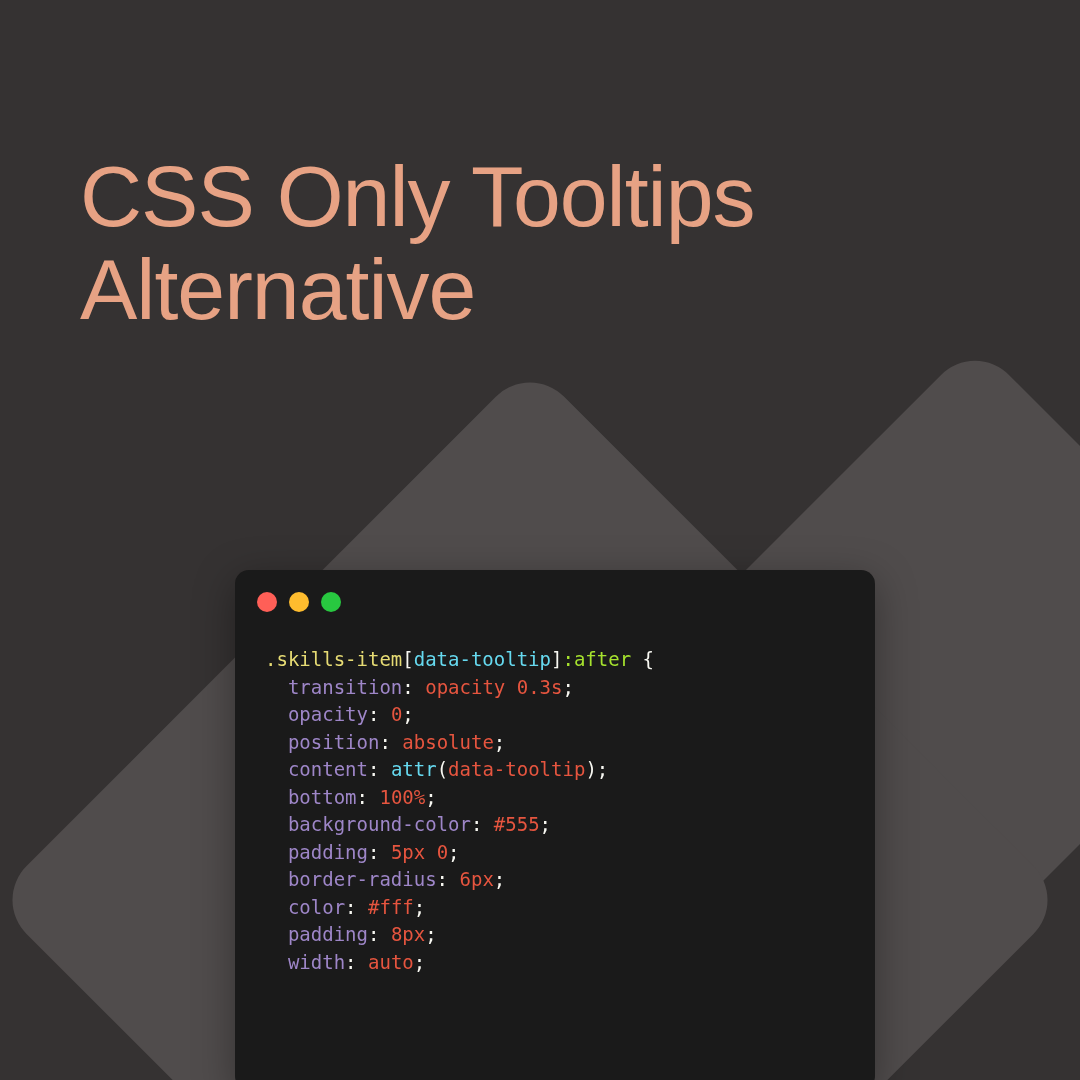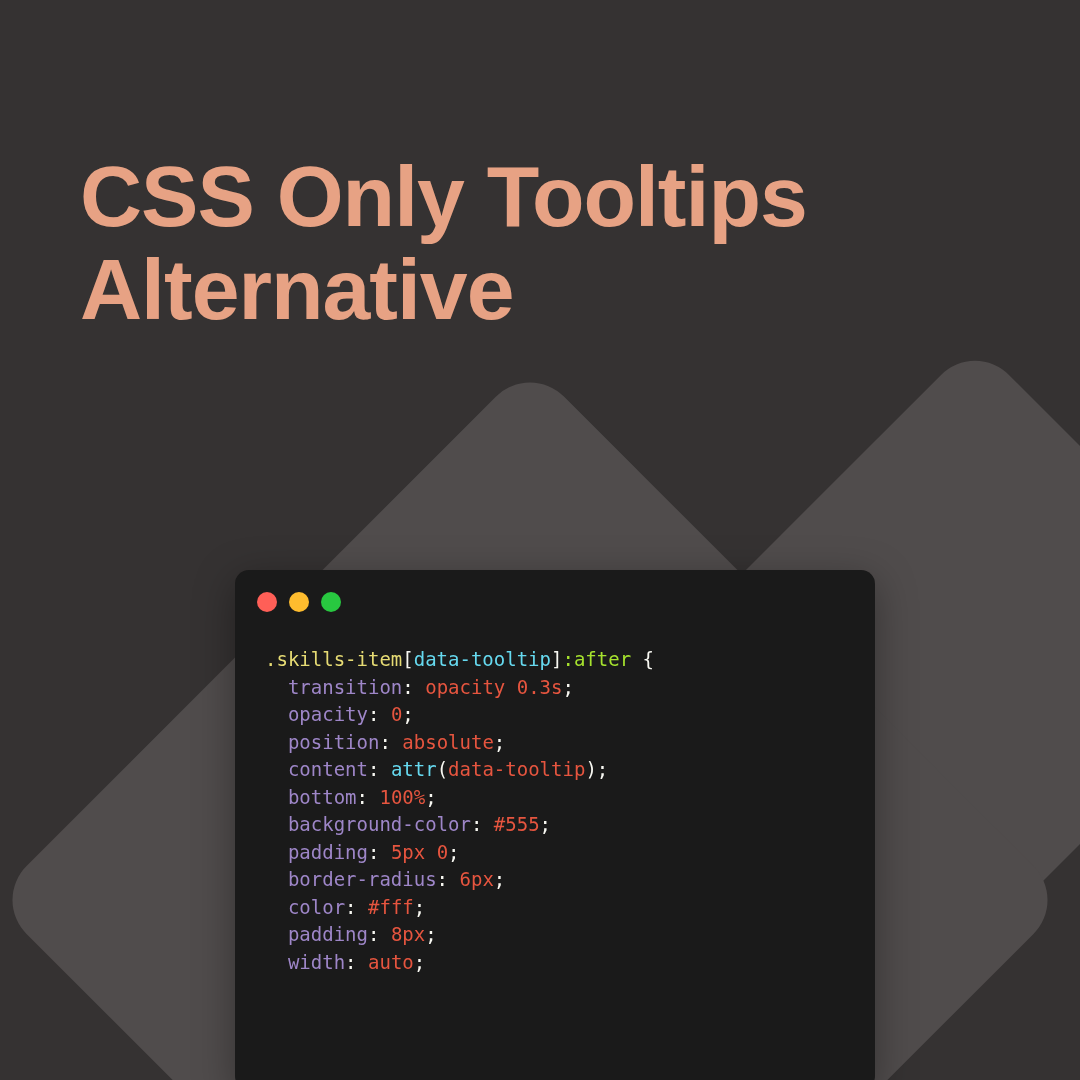--- a/index.html
+++ b/index.html
@@ -36,21 +36,21 @@
     line-height: 1.2;
     font-weight: 400;
     letter-spacing: 0.5px;
   }
   .title {
     margin-top: 50px;
     color: #e7a284;
     font-family: -apple-system, BlinkMacSystemFont, 'Segoe UI', sans-serif;
     font-size: 86px;
     line-height: 1.08;
-    font-weight: 700;
+    font-weight: 400;
     letter-spacing: -1px;
   }
 
   .editor {
     position: absolute;
     left: 235px; top: 570px;
     width: 640px; height: 520px;
     background: #1a1a1a;
     border-radius: 14px;
     box-shadow: 0 10px 40px rgba(0,0,0,0.35);

